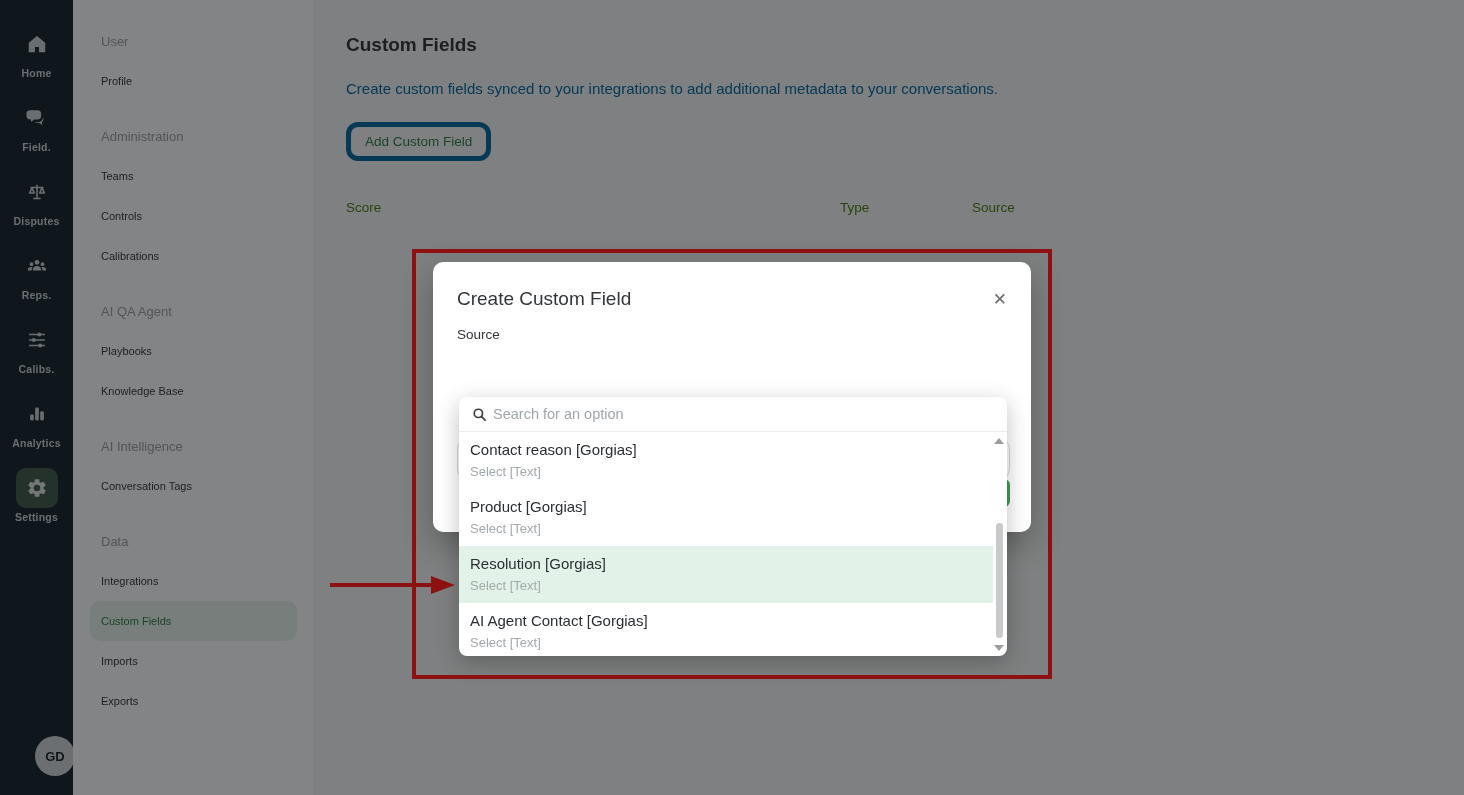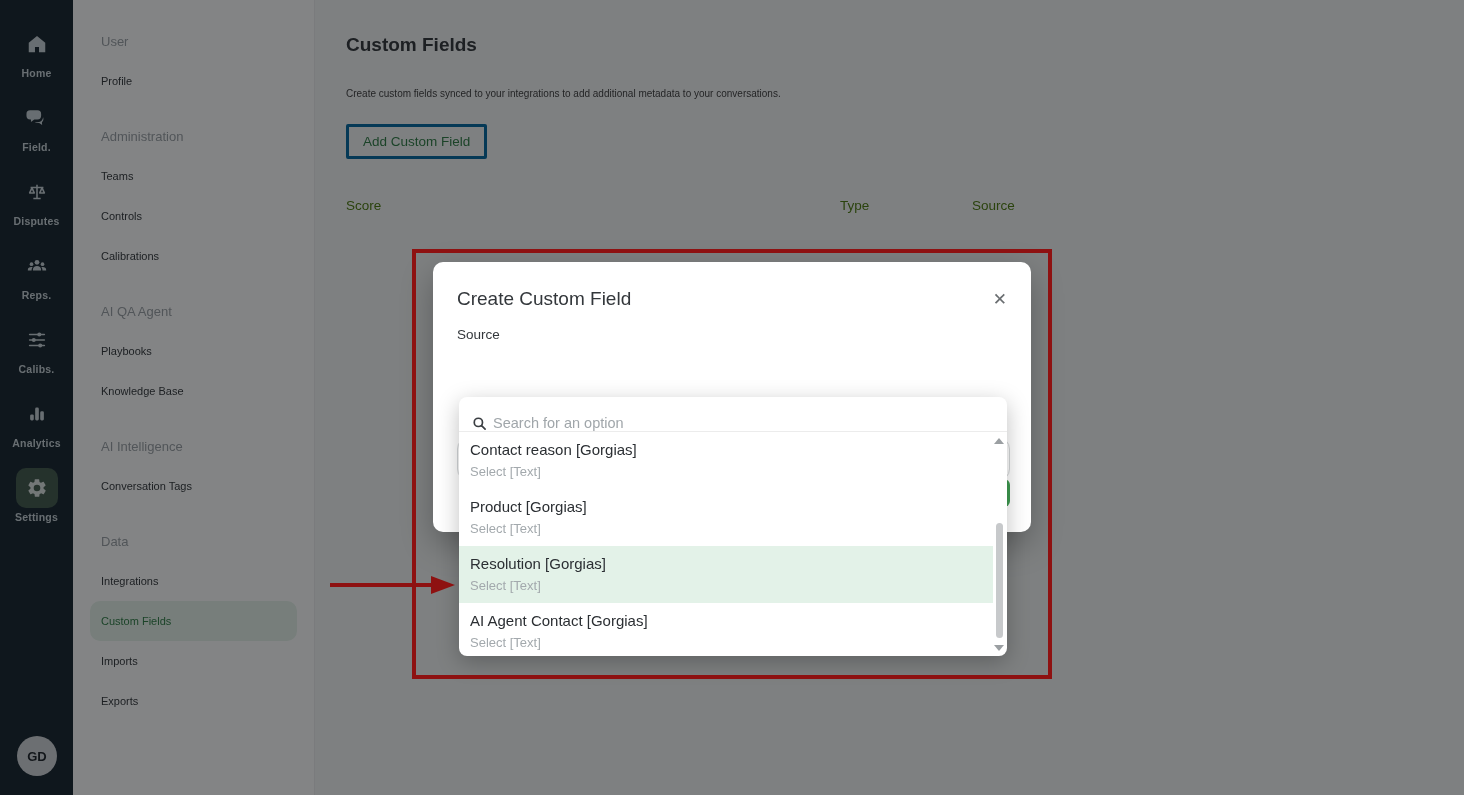--- a/index.html
+++ b/index.html
@@ -24,21 +24,21 @@
     color:#c9d3d8; cursor:pointer;font-weight:bold;
   }
   .rail-iconbox {
     width:42px; height:40px; border-radius:10px;
     display:flex; align-items:center; justify-content:center;
   }
   .rail-item.active .rail-iconbox { background:#435a4d; }
   .rail-item svg { width:22px; height:22px; }
   .rail-label { font-size:10.5px; margin-top:3px; letter-spacing:0.2px; }
   .rail-avatar {
-    position:absolute; bottom:19px; left:17px;
+    position:absolute; bottom:19px; left:35px;
     width:40px; height:40px; border-radius:50%;
     background:#d0d4d8; color:#1d2329;
     font-size:13px; font-weight:bold;
     display:flex; align-items:center; justify-content:center;
     cursor:pointer;
   }
 
   
   .sidebar {
     position:absolute; left:73px; top:0; bottom:0; width:242px;
@@ -56,24 +56,24 @@
     font-size:11px; color:#33373b; cursor:pointer;
   }
   .side-item.active { background:#e6f3ea; color:#2e7d45; }
 
   
   .main {
     position:absolute; left:315px; top:0; right:0; bottom:0;
     background:#f5f6f7; padding:34px 31px; z-index:1;
   }
   .page-title { font-size:19px; font-weight:bold; color:#33373b; }
-  .page-desc { margin-top:32px; font-size:10px; color:#404040; }
+  .page-desc { margin-top:24px; font-size:15px; color:#0369a1; }
   .add-btn {
     margin-top:25px; display:inline-block;
-    padding:7px 14px; border:3px solid #0369a1; border-radius:2px;
+    padding:7px 14px; border:5px solid #0369a1; border-radius:12px;
     background:transparent; color:#2e7d45;
     font-size:13.5px; font-family:inherit; cursor:pointer;
   }
   .table-head { display:flex; margin-top:39px; font-size:13.5px; color:#4d7c0f; }
   .th-score { width:494px; }
   .th-type  { width:132px; }
 
   
   .overlay {
     position:absolute; inset:0; background:rgba(8,10,12,0.50); z-index:10;
@@ -111,21 +111,21 @@
   }
 
   
   .panel {
     position:absolute; left:459px; top:397px; width:548px; height:259px;
     background:#fff; border-radius:8px; z-index:21;
     box-shadow:0 6px 22px rgba(0,0,0,0.25);
     overflow:hidden;
   }
   .search-row {
-    height:35px; display:flex; align-items:flex-end;
+    height:35px; display:flex; align-items:center;
     padding-left:13px; border-bottom:1px solid #ececec;
   }
   .search-row svg { width:15px; height:15px; flex:none; }
   .search-input {
     border:none; outline:none; flex:1; margin-left:6px;
     font-size:14.5px; font-family:inherit; color:#33373b; background:transparent;
   }
   .search-input::placeholder { color:#a0a6aa; }
   .option {
     height:57px; padding:9px 20px 0 11px; cursor:pointer;

